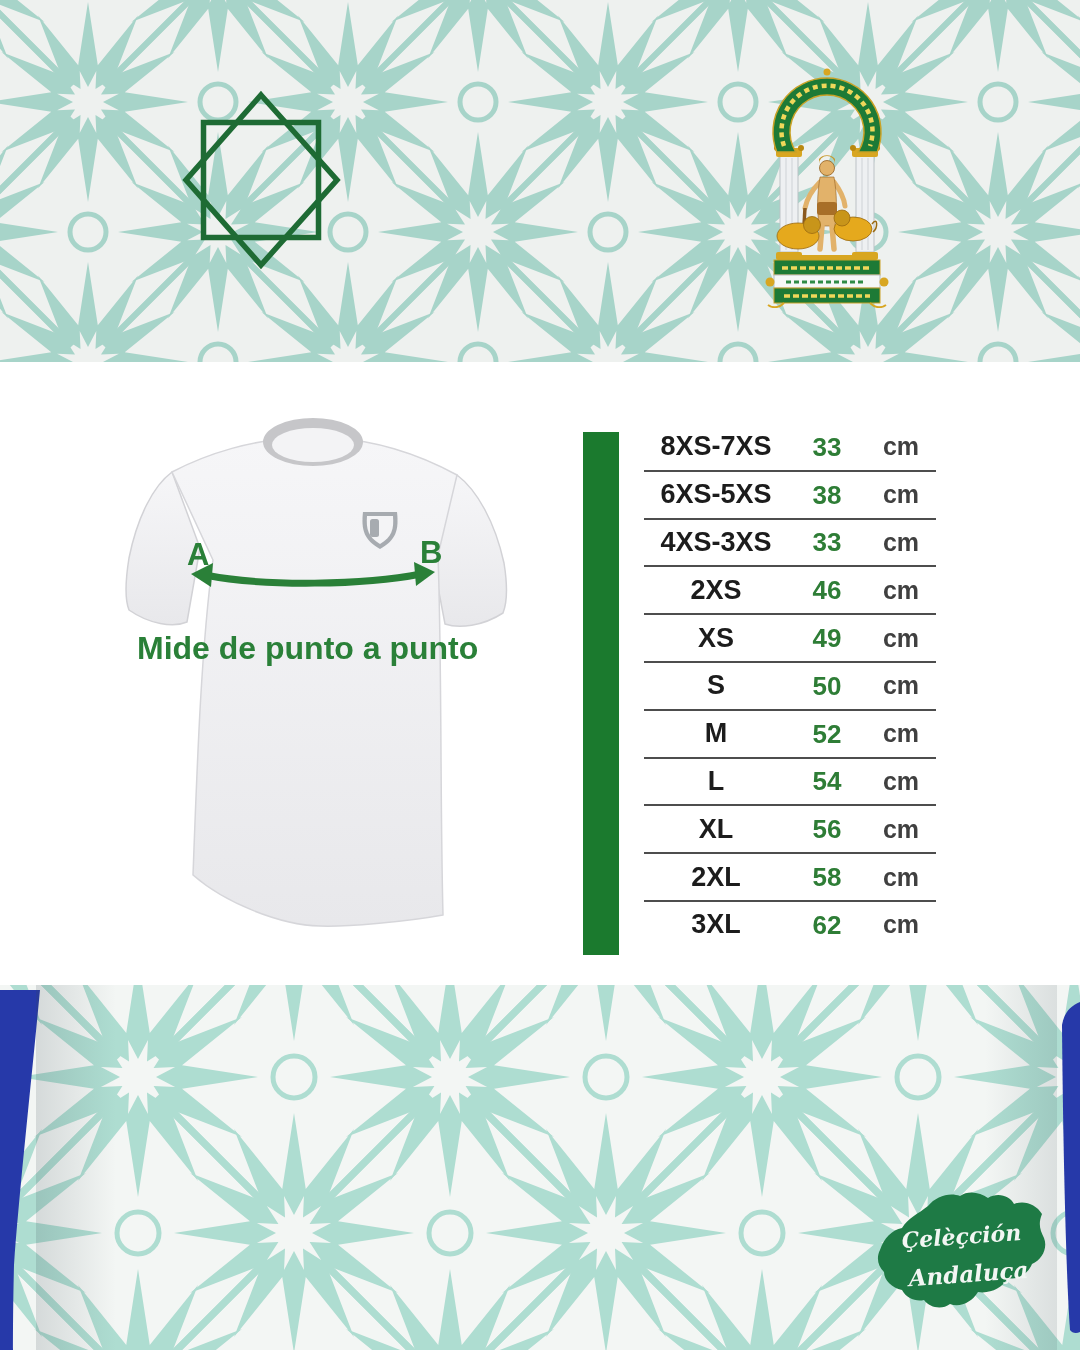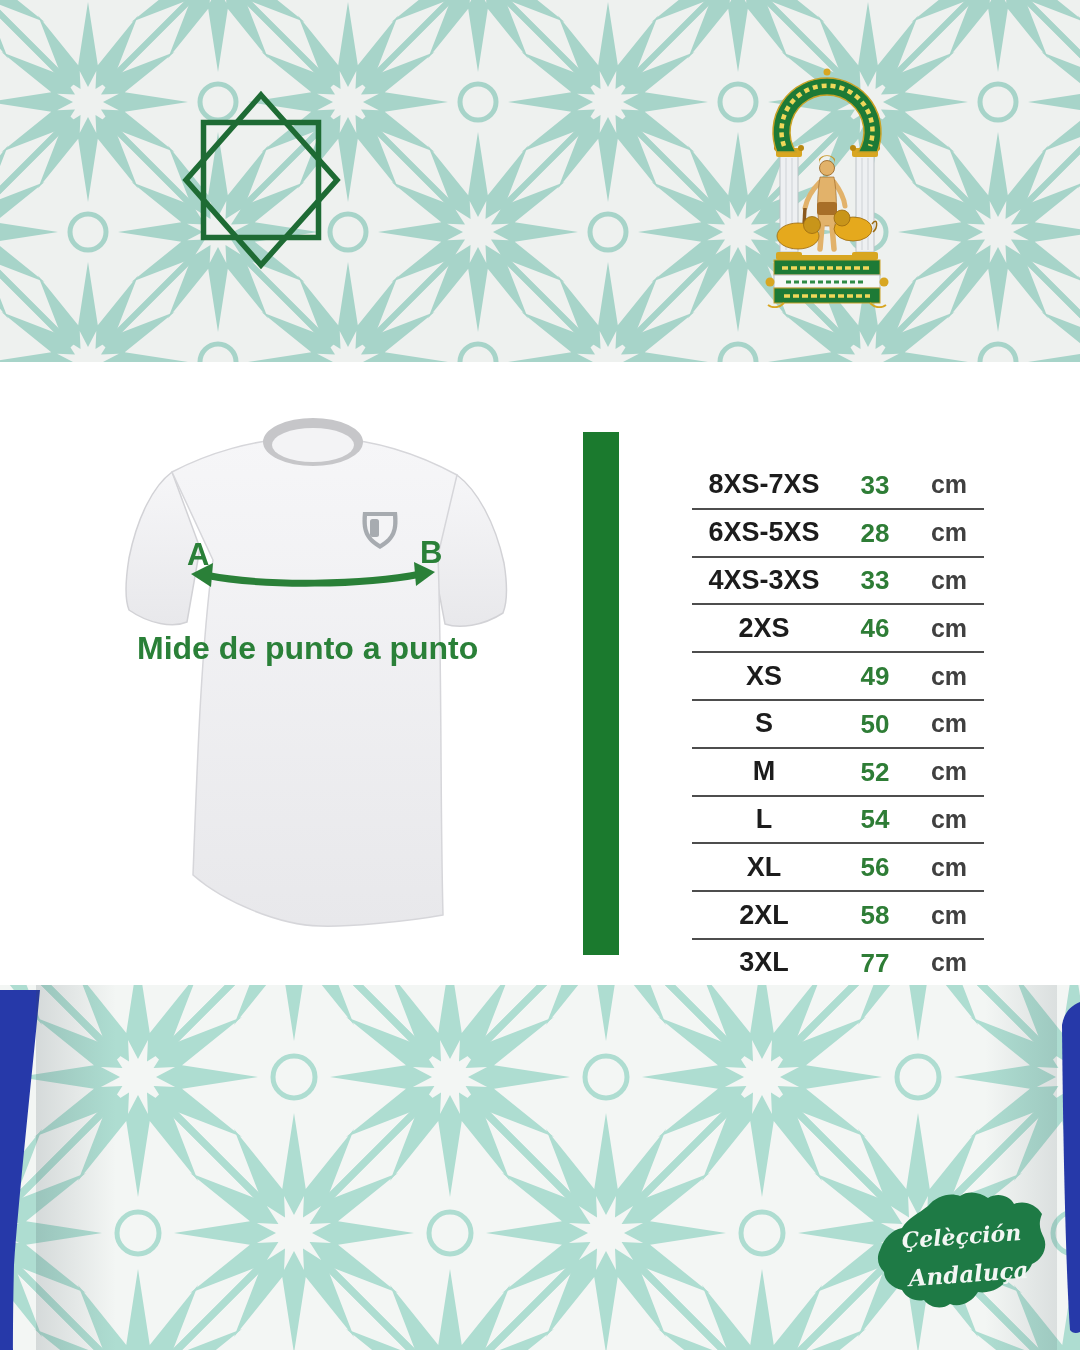--- a/index.html
+++ b/index.html
@@ -4,21 +4,21 @@
 <style>
   html,body{margin:0;padding:0;background:#ffffff;}
   .canvas{position:relative;width:1080px;height:1350px;overflow:hidden;
           font-family:"Liberation Sans",sans-serif;background:#ffffff;}
   .abs{position:absolute;}
   
   .sec-top{left:0;top:0;width:1080px;height:362px;}
   .sec-mid{left:0;top:362px;width:1080px;height:623px;background:#ffffff;}
   .sec-bot{left:0;top:985px;width:1080px;height:365px;}
   
-  .size-table{left:692px;top:424px;width:292px;margin-top:38px;}
+  .size-table{left:644px;top:424px;width:292px;}
   .srow{display:grid;grid-template-columns:144px 78px 70px;height:45.8px;
         align-items:center;border-bottom:2px solid #4d4d4d;}
   .srow:last-child{border-bottom:none;}
   .srow span{text-align:center;font-weight:bold;line-height:1;}
   .ssize{color:#1c1c1c;font-size:27px;}
   .svalue{color:#2e7d36;font-size:26px;}
   .sunit{color:#404040;font-size:25px;}
   
   .measure-caption{left:137px;top:630px;color:#2a8038;font-weight:bold;
                    font-size:32px;white-space:nowrap;}
@@ -167,21 +167,21 @@
     <div class="abs" style="left:583px;top:70px;width:36px;height:523px;background:#1b7a2e;"></div>
 
     <div class="abs size-table" style="top:62px;">
         <div class="srow">
           <span class="ssize">8XS-7XS</span>
           <span class="svalue">33</span>
           <span class="sunit">cm</span>
         </div>
         <div class="srow">
           <span class="ssize">6XS-5XS</span>
-          <span class="svalue">28</span>
+          <span class="svalue">38</span>
           <span class="sunit">cm</span>
         </div>
         <div class="srow">
           <span class="ssize">4XS-3XS</span>
           <span class="svalue">33</span>
           <span class="sunit">cm</span>
         </div>
         <div class="srow">
           <span class="ssize">2XS</span>
           <span class="svalue">46</span>
@@ -212,21 +212,21 @@
           <span class="svalue">56</span>
           <span class="sunit">cm</span>
         </div>
         <div class="srow">
           <span class="ssize">2XL</span>
           <span class="svalue">58</span>
           <span class="sunit">cm</span>
         </div>
         <div class="srow">
           <span class="ssize">3XL</span>
-          <span class="svalue">77</span>
+          <span class="svalue">62</span>
           <span class="sunit">cm</span>
         </div>
       </div>
   </div>
 
   <div class="abs sec-bot">
     <svg width="1080" height="365" viewBox="0 0 1080 365">
       <defs>
         <g id="rosB">
           <g stroke="#aeddd1" stroke-width="6">

